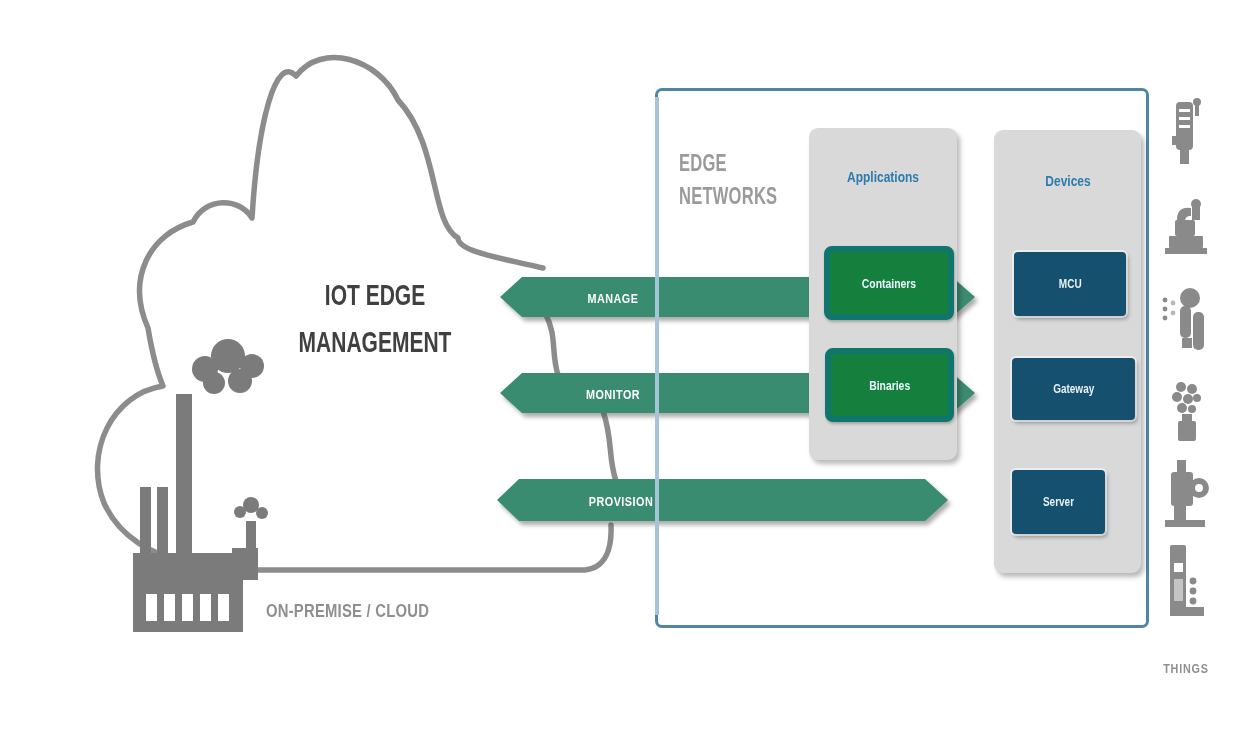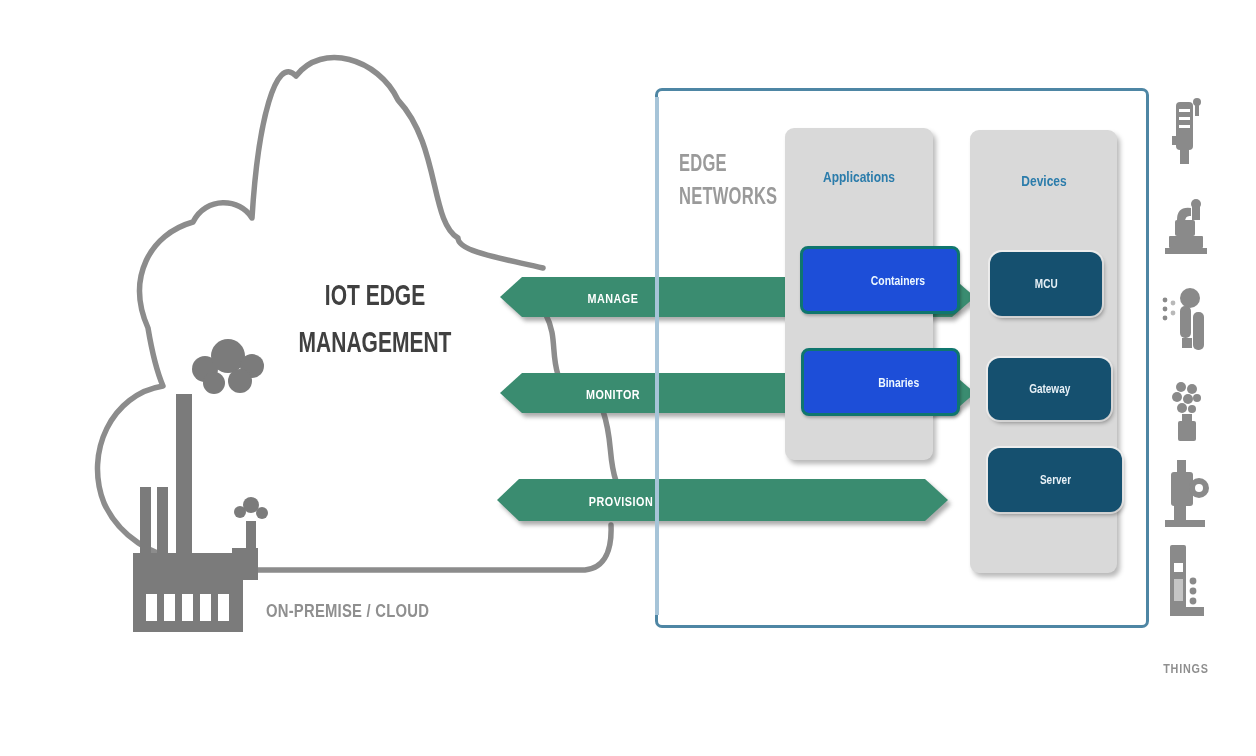--- a/index.html
+++ b/index.html
@@ -28,37 +28,38 @@
   
   #arrow-svg{left:0;top:0;z-index:2;pointer-events:none;}
   .arrow-label{
     z-index:3;color:#ffffff;font-weight:bold;font-size:13.5px;letter-spacing:.6px;
     transform:translate(-50%,-50%) scaleX(.8);white-space:nowrap;
   }
   
   .panel{
     background:#d9d9d9;border-radius:9px;z-index:3;
     box-shadow:3px 4px 5px rgba(0,0,0,.28);
+    margin-left:24px;
   }
   #apps-panel{left:785px;top:128px;width:148px;height:332px;}
   #devices-panel{left:970px;top:130px;width:147px;height:443px;}
   .panel-title{
     position:absolute;left:50%;color:#2b7cab;font-weight:bold;font-size:15px;
     transform:translateX(-50%) scaleX(.8);white-space:nowrap;
   }
   
   .blue-box{
-    position:absolute;background:#1d4ed8;border:3px solid #0f766e;border-radius:8px;
+    position:absolute;background:#15803d;border:6px solid #0f766e;border-radius:8px;
     box-shadow:1px 2px 3px rgba(0,0,0,.25);
     display:flex;align-items:center;justify-content:center;
-    color:#eef8ff;font-weight:bold;font-size:13px;padding-left:36px;
+    color:#eef8ff;font-weight:bold;font-size:13px;
   }
   .blue-box span{transform:scaleX(.8);white-space:nowrap;}
   .navy-box{
-    position:absolute;background:#15506f;border-radius:12px;
+    position:absolute;background:#15506f;border-radius:4px;
     box-shadow:0 0 0 2px rgba(255,255,255,.55),2px 3px 4px rgba(0,0,0,.35);
     display:flex;align-items:center;justify-content:center;
     color:#e8f1f7;font-weight:bold;font-size:12.5px;
   }
   .navy-box span{transform:scaleX(.8);white-space:nowrap;}
   
   #cloud-title{
     left:375px;top:318px;z-index:2;text-align:center;color:#404040;font-weight:bold;
     font-size:30px;line-height:47px;
     transform:translate(-50%,-50%) scaleX(.7);white-space:nowrap;
@@ -164,21 +165,21 @@
   </div>
 
   <div id="devices-panel" class="abs panel">
     <div class="panel-title" style="top:42px">Devices</div>
     <div class="navy-box" style="left:20px;top:122px;width:112px;height:64px">
       <span>MCU</span>
     </div>
     <div class="navy-box" style="left:18px;top:228px;width:123px;height:62px">
       <span>Gateway</span>
     </div>
-    <div class="navy-box" style="left:18px;top:318px;width:134px;height:64px">
+    <div class="navy-box" style="left:18px;top:340px;width:93px;height:64px">
       <span>Server</span>
     </div>
   </div>
 
   <div id="cloud-title" class="abs">
     <div>IOT EDGE</div>
     <div>MANAGEMENT</div>
   </div>
   <div id="onprem-label" class="abs">ON-PREMISE / CLOUD</div>
 

